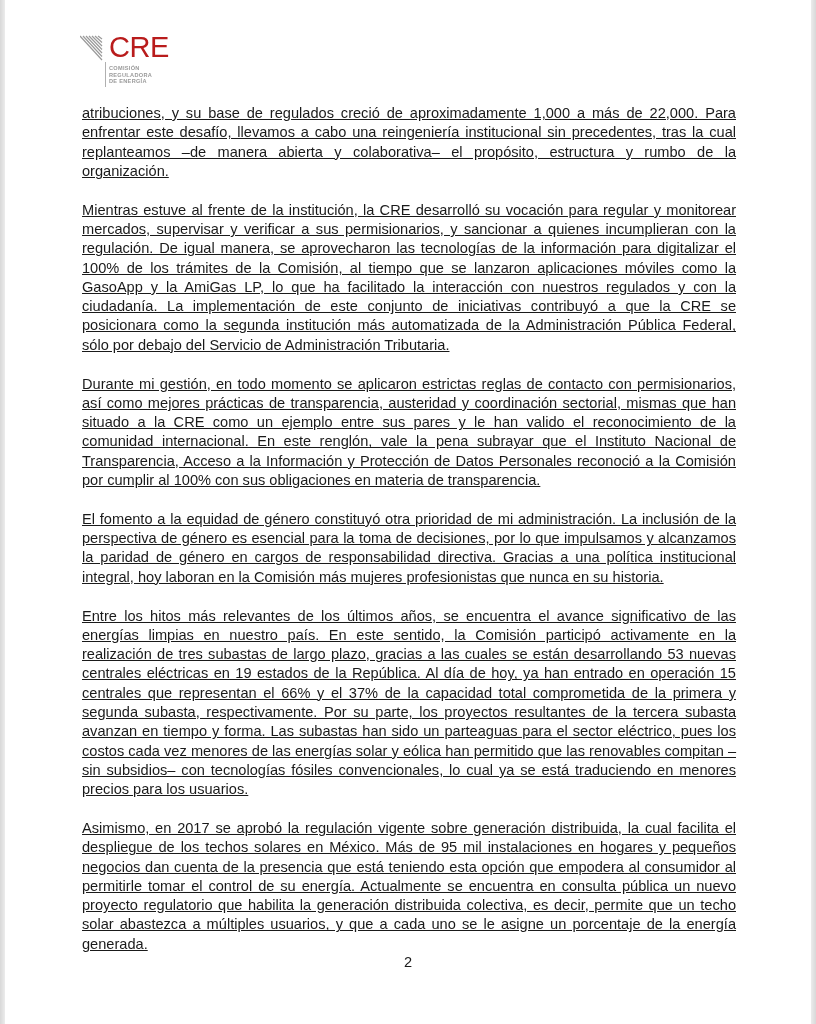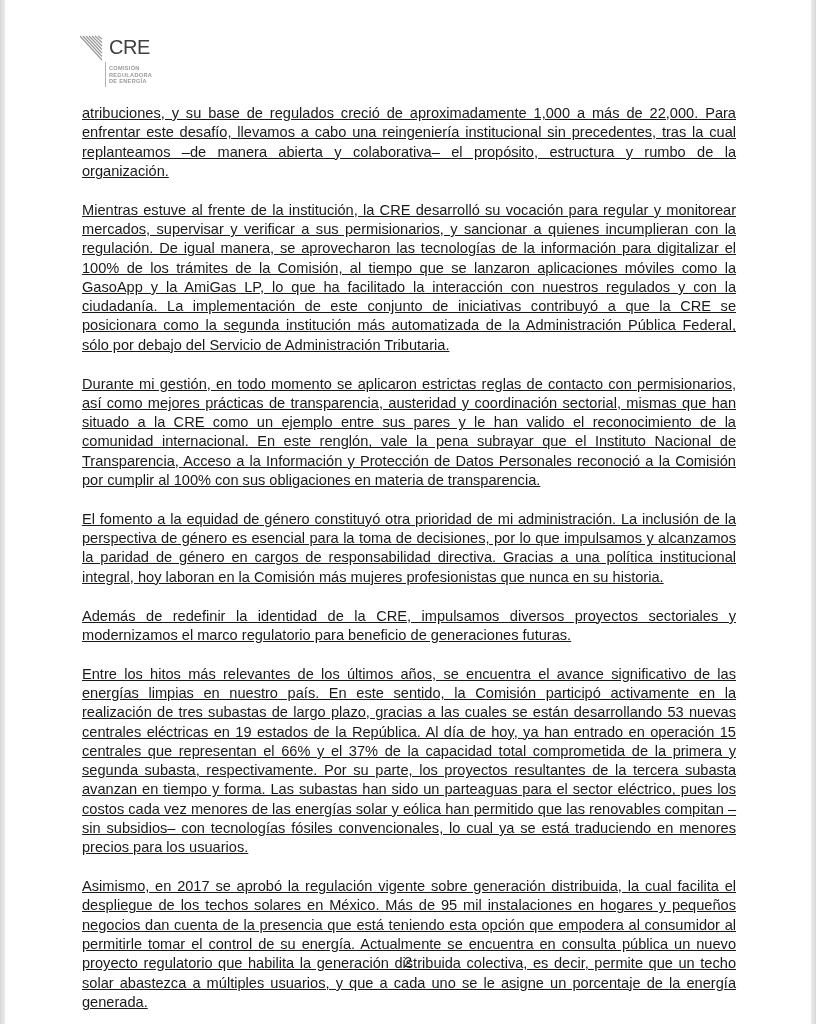--- a/index.html
+++ b/index.html
@@ -40,23 +40,23 @@
       top: 34px;
       width: 100px;
       height: 58px;
     }
     .logo svg { position: absolute; left: 0; top: 0; }
     .logo-cre {
       position: absolute;
       left: 29px;
       top: -3px;
       font-family: "Liberation Sans", sans-serif;
-      font-size: 20px;
+      font-size: 29px;
       letter-spacing: -0.5px;
-      color: #404040;
+      color: #b91c1c;
       font-weight: normal;
       line-height: 32px;
     }
     .logo-sub {
       position: absolute;
       left: 29px;
       top: 31px;
       font-size: 5.6px;
       font-weight: bold;
       color: #9a9a9a;
@@ -123,19 +123,18 @@
     <div>REGULADORA</div>
     <div>DE ENERGÍA</div>
   </div>
 </div>
 
 <div class="content">
   <p>atribuciones, y su base de regulados creció de aproximadamente 1,000 a más de 22,000. Para enfrentar este desafío, llevamos a cabo una reingeniería institucional sin precedentes, tras la cual replanteamos –de manera abierta y colaborativa– el propósito, estructura y rumbo de la organización.</p>
   <p>Mientras estuve al frente de la institución, la CRE desarrolló su vocación para regular y monitorear mercados, supervisar y verificar a sus permisionarios, y sancionar a quienes incumplieran con la regulación. De igual manera, se aprovecharon las tecnologías de la información para digitalizar el 100% de los trámites de la Comisión, al tiempo que se lanzaron aplicaciones móviles como la GasoApp y la AmiGas LP, lo que ha facilitado la interacción con nuestros regulados y con la ciudadanía. La implementación de este conjunto de iniciativas contribuyó a que la CRE se posicionara como la segunda institución más automatizada de la Administración Pública Federal, sólo por debajo del Servicio de Administración Tributaria.</p>
   <p>Durante mi gestión, en todo momento se aplicaron estrictas reglas de contacto con permisionarios, así como mejores prácticas de transparencia, austeridad y coordinación sectorial, mismas que han situado a la CRE como un ejemplo entre sus pares y le han valido el reconocimiento de la comunidad internacional. En este renglón, vale la pena subrayar que el Instituto Nacional de Transparencia, Acceso a la Información y Protección de Datos Personales reconoció a la Comisión por cumplir al 100% con sus obligaciones en materia de transparencia.</p>
   <p>El fomento a la equidad de género constituyó otra prioridad de mi administración. La inclusión de la perspectiva de género es esencial para la toma de decisiones, por lo que impulsamos y alcanzamos la paridad de género en cargos de responsabilidad directiva. Gracias a una política institucional integral, hoy laboran en la Comisión más mujeres profesionistas que nunca en su historia.</p>
-  <p>Además de redefinir la identidad de la CRE, impulsamos diversos proyectos sectoriales y modernizamos el marco regulatorio para beneficio de generaciones futuras.</p>
   <p>Entre los hitos más relevantes de los últimos años, se encuentra el avance significativo de las energías limpias en nuestro país. En este sentido, la Comisión participó activamente en la realización de tres subastas de largo plazo, gracias a las cuales se están desarrollando 53 nuevas centrales eléctricas en 19 estados de la República. Al día de hoy, ya han entrado en operación 15 centrales que representan el 66% y el 37% de la capacidad total comprometida de la primera y segunda subasta, respectivamente. Por su parte, los proyectos resultantes de la tercera subasta avanzan en tiempo y forma. Las subastas han sido un parteaguas para el sector eléctrico, pues los costos cada vez menores de las energías solar y eólica han permitido que las renovables compitan –sin subsidios– con tecnologías fósiles convencionales, lo cual ya se está traduciendo en menores precios para los usuarios.</p>
   <p>Asimismo, en 2017 se aprobó la regulación vigente sobre generación distribuida, la cual facilita el despliegue de los techos solares en México. Más de 95 mil instalaciones en hogares y pequeños negocios dan cuenta de la presencia que está teniendo esta opción que empodera al consumidor al permitirle tomar el control de su energía. Actualmente se encuentra en consulta pública un nuevo proyecto regulatorio que habilita la generación distribuida colectiva, es decir, permite que un techo solar abastezca a múltiples usuarios, y que a cada uno se le asigne un porcentaje de la energía generada.</p>
 
 </div>
 
 <div class="page-number">2</div>
 
 </body></html>

